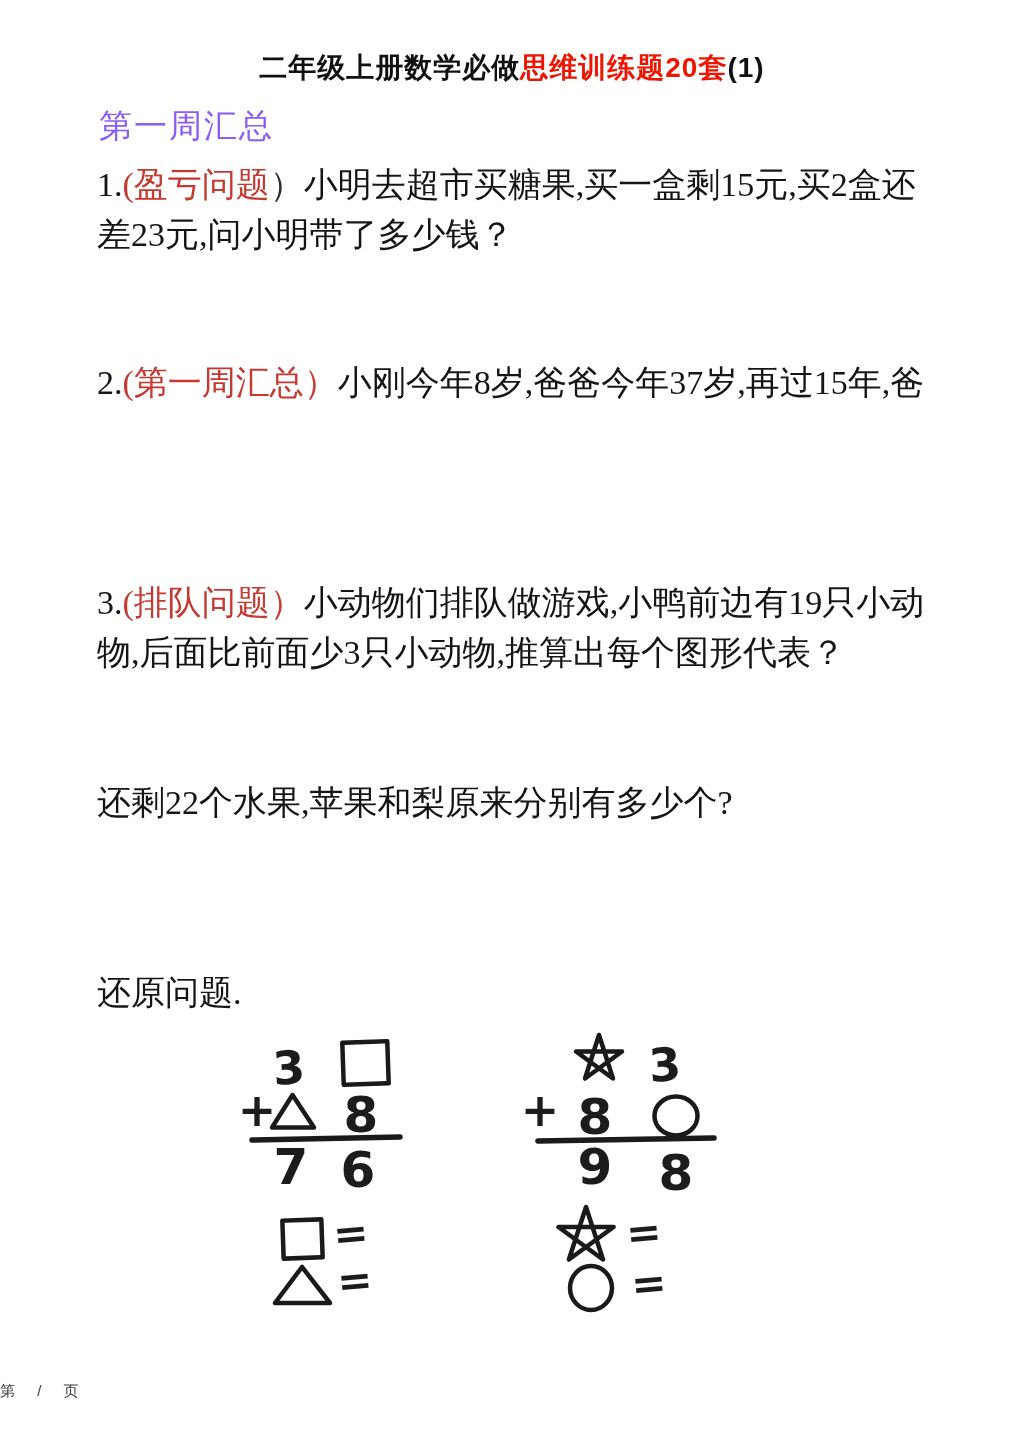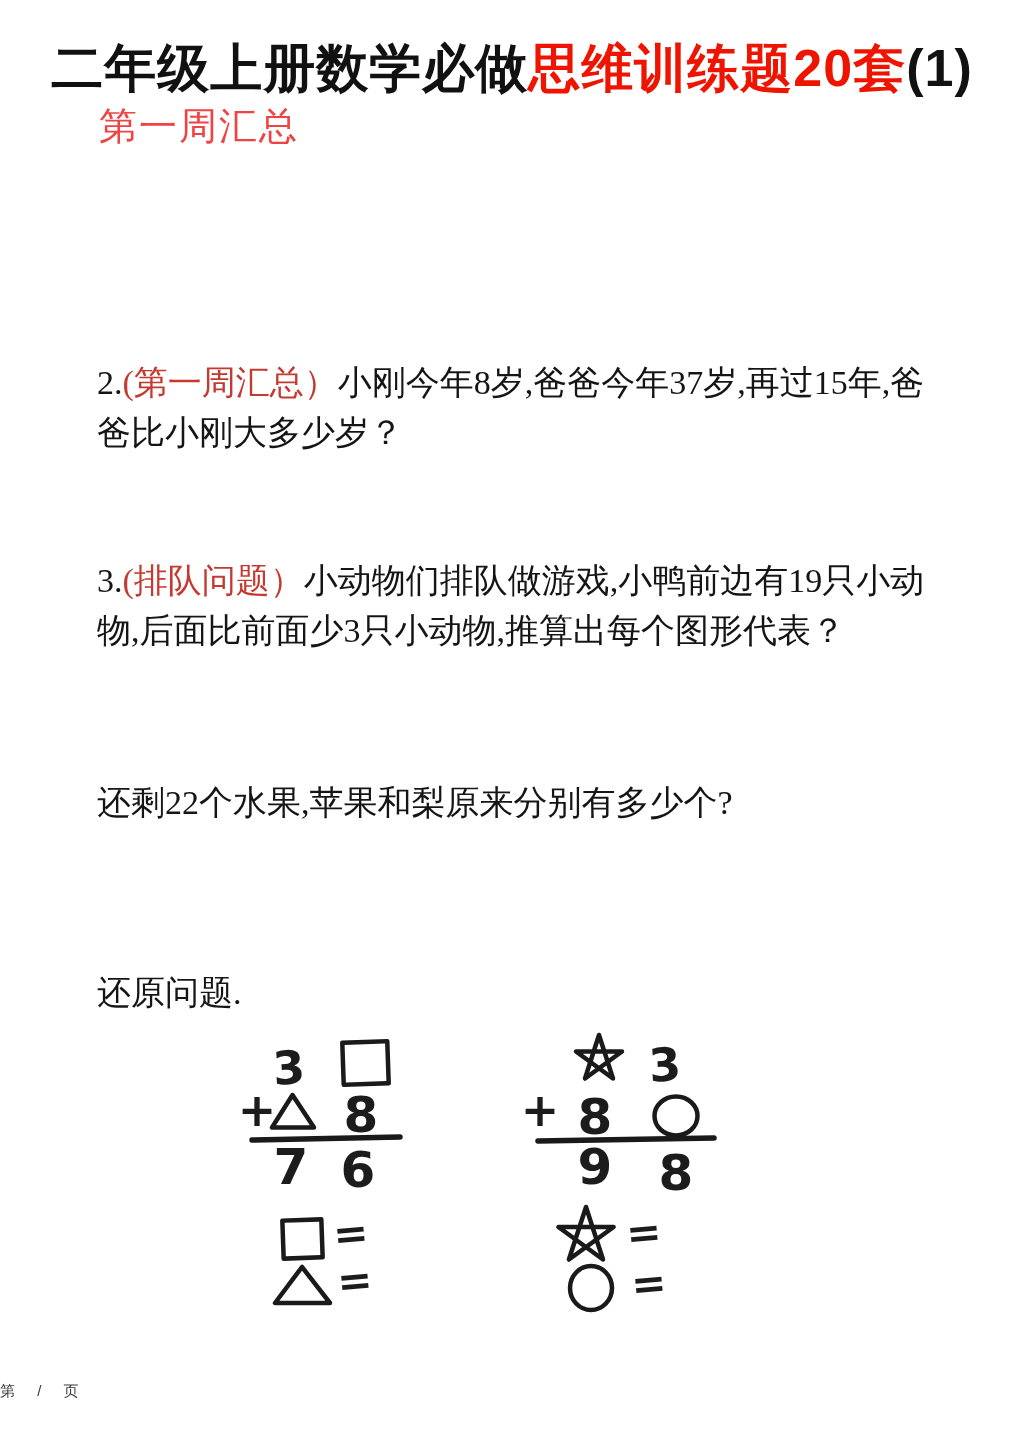--- a/index.html
+++ b/index.html
@@ -9,27 +9,27 @@
     margin:0 auto;
     background:var(--background,#fff);
     overflow:hidden;
     font-family:"Liberation Serif","DejaVu Serif",serif;
     color:var(--ink,#1a1a1a);
   }
   .title{
     position:absolute;top:44px;left:0;width:100%;
     margin:0;text-align:center;
     font-family:"Liberation Sans","DejaVu Sans",sans-serif;
-    font-weight:bold;font-size:52px;line-height:48px;letter-spacing:1px;
+    font-weight:bold;font-size:28px;line-height:48px;letter-spacing:1px;
     color:#111;
   }
   .title .red-strong{color:var(--title_red,#ee1400);}
   .subtitle{
     position:absolute;left:99px;top:104px;
-    font-size:38px;line-height:44px;color:#ef4444;
+    font-size:33px;line-height:44px;color:#8b5cf6;
     letter-spacing:2px;
   }
   .problem{
     position:absolute;left:97px;width:848px;
     font-size:34px;line-height:50px;color:#151515;
   }
   .problem .num{letter-spacing:0px;}
   .problem .cat{color:var(--label_red,#c43a31);}
   .problem .close-black{color:#2b2b2b;}
   .problem .close-red{color:var(--label_red,#c43a31);}
@@ -53,27 +53,30 @@
 </style>
 </head>
 <body>
 
 <div class="page">
 
   <h1 class="title"><span>二年级上册数学必做</span><span class="red-strong">思维训练题20套</span><span>(1)</span></h1>
 
   <div class="subtitle">第一周汇总</div>
 
+  <div class="problem" style="top:160px">
+    <div><span class="num">1.</span><span class="cat">(盈亏问题</span><span class="close-black">）</span><span>小明去超市买糖果,买一盒剩15元,买2盒还</span></div>
+    <div>差23元,问小明带了多少钱？</div>
+  </div>
 
   <div class="problem" style="top:358px">
     <div><span class="num">2.</span><span class="cat">(第一周汇总</span><span class="close-red">）</span><span>小刚今年8岁,爸爸今年37岁,再过15年,爸</span></div>
-    <div>爸比小刚大多少岁？</div>
   </div>
 
-  <div class="problem" style="top:556px">
+  <div class="problem" style="top:578px">
     <div><span class="num">3.</span><span class="cat">(排队问题</span><span class="close-red">）</span><span>小动物们排队做游戏,小鸭前边有19只小动</span></div>
     <div>物,后面比前面少3只小动物,推算出每个图形代表？</div>
   </div>
 
   <div class="problem" style="top:778px">
     <div>还剩22个水果,苹果和梨原来分别有多少个?</div>
   </div>
 
   <div class="problem" style="top:968px">
     <div>还原问题.</div>

